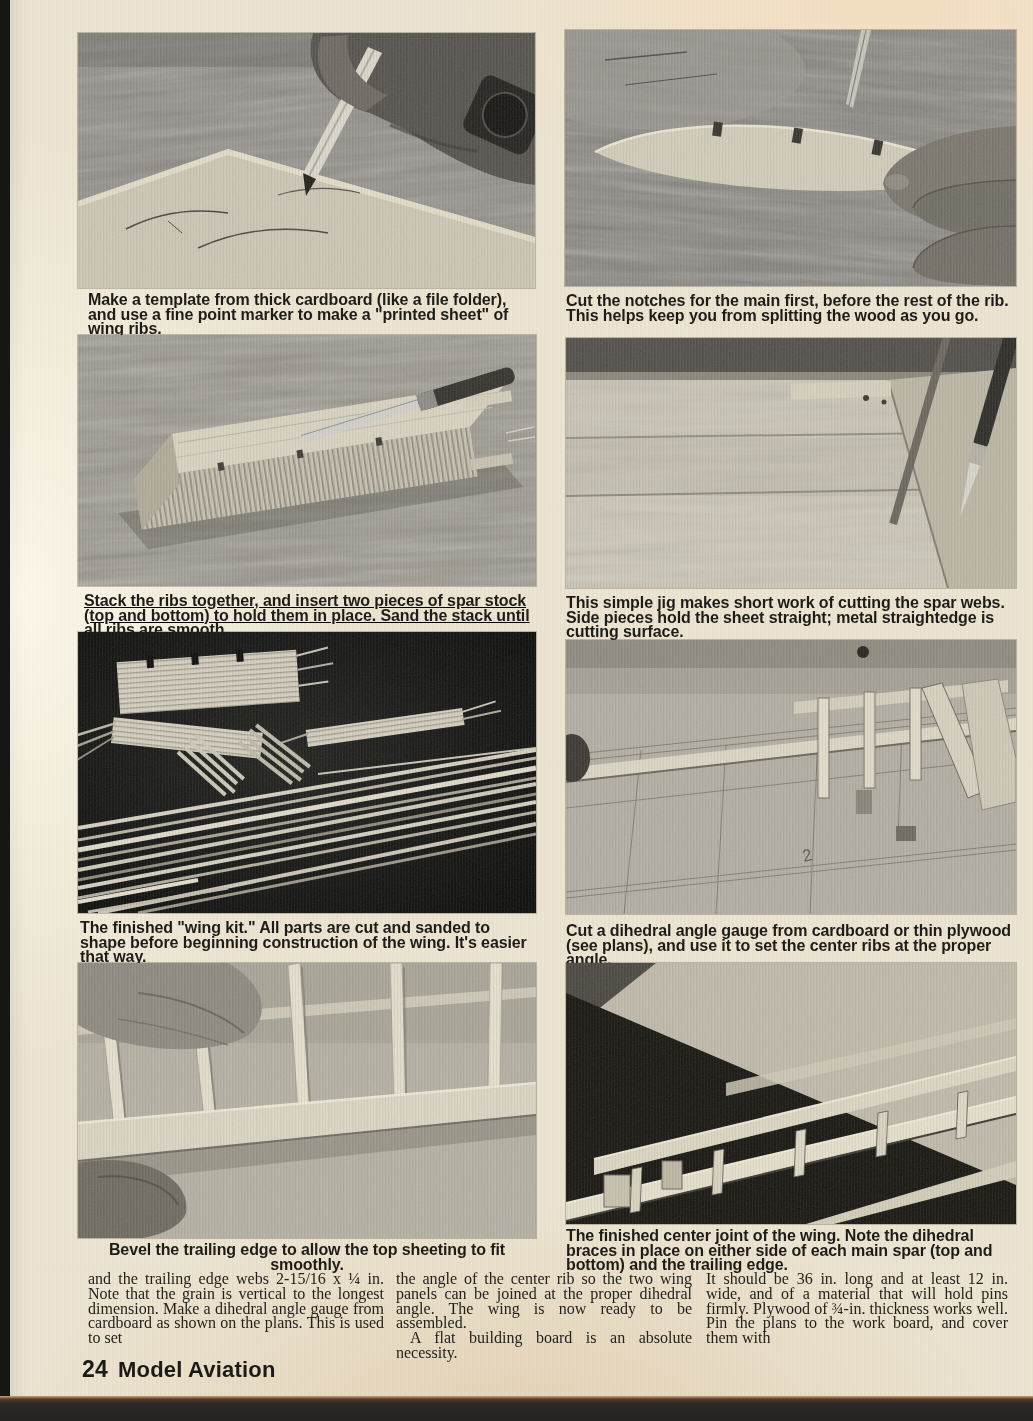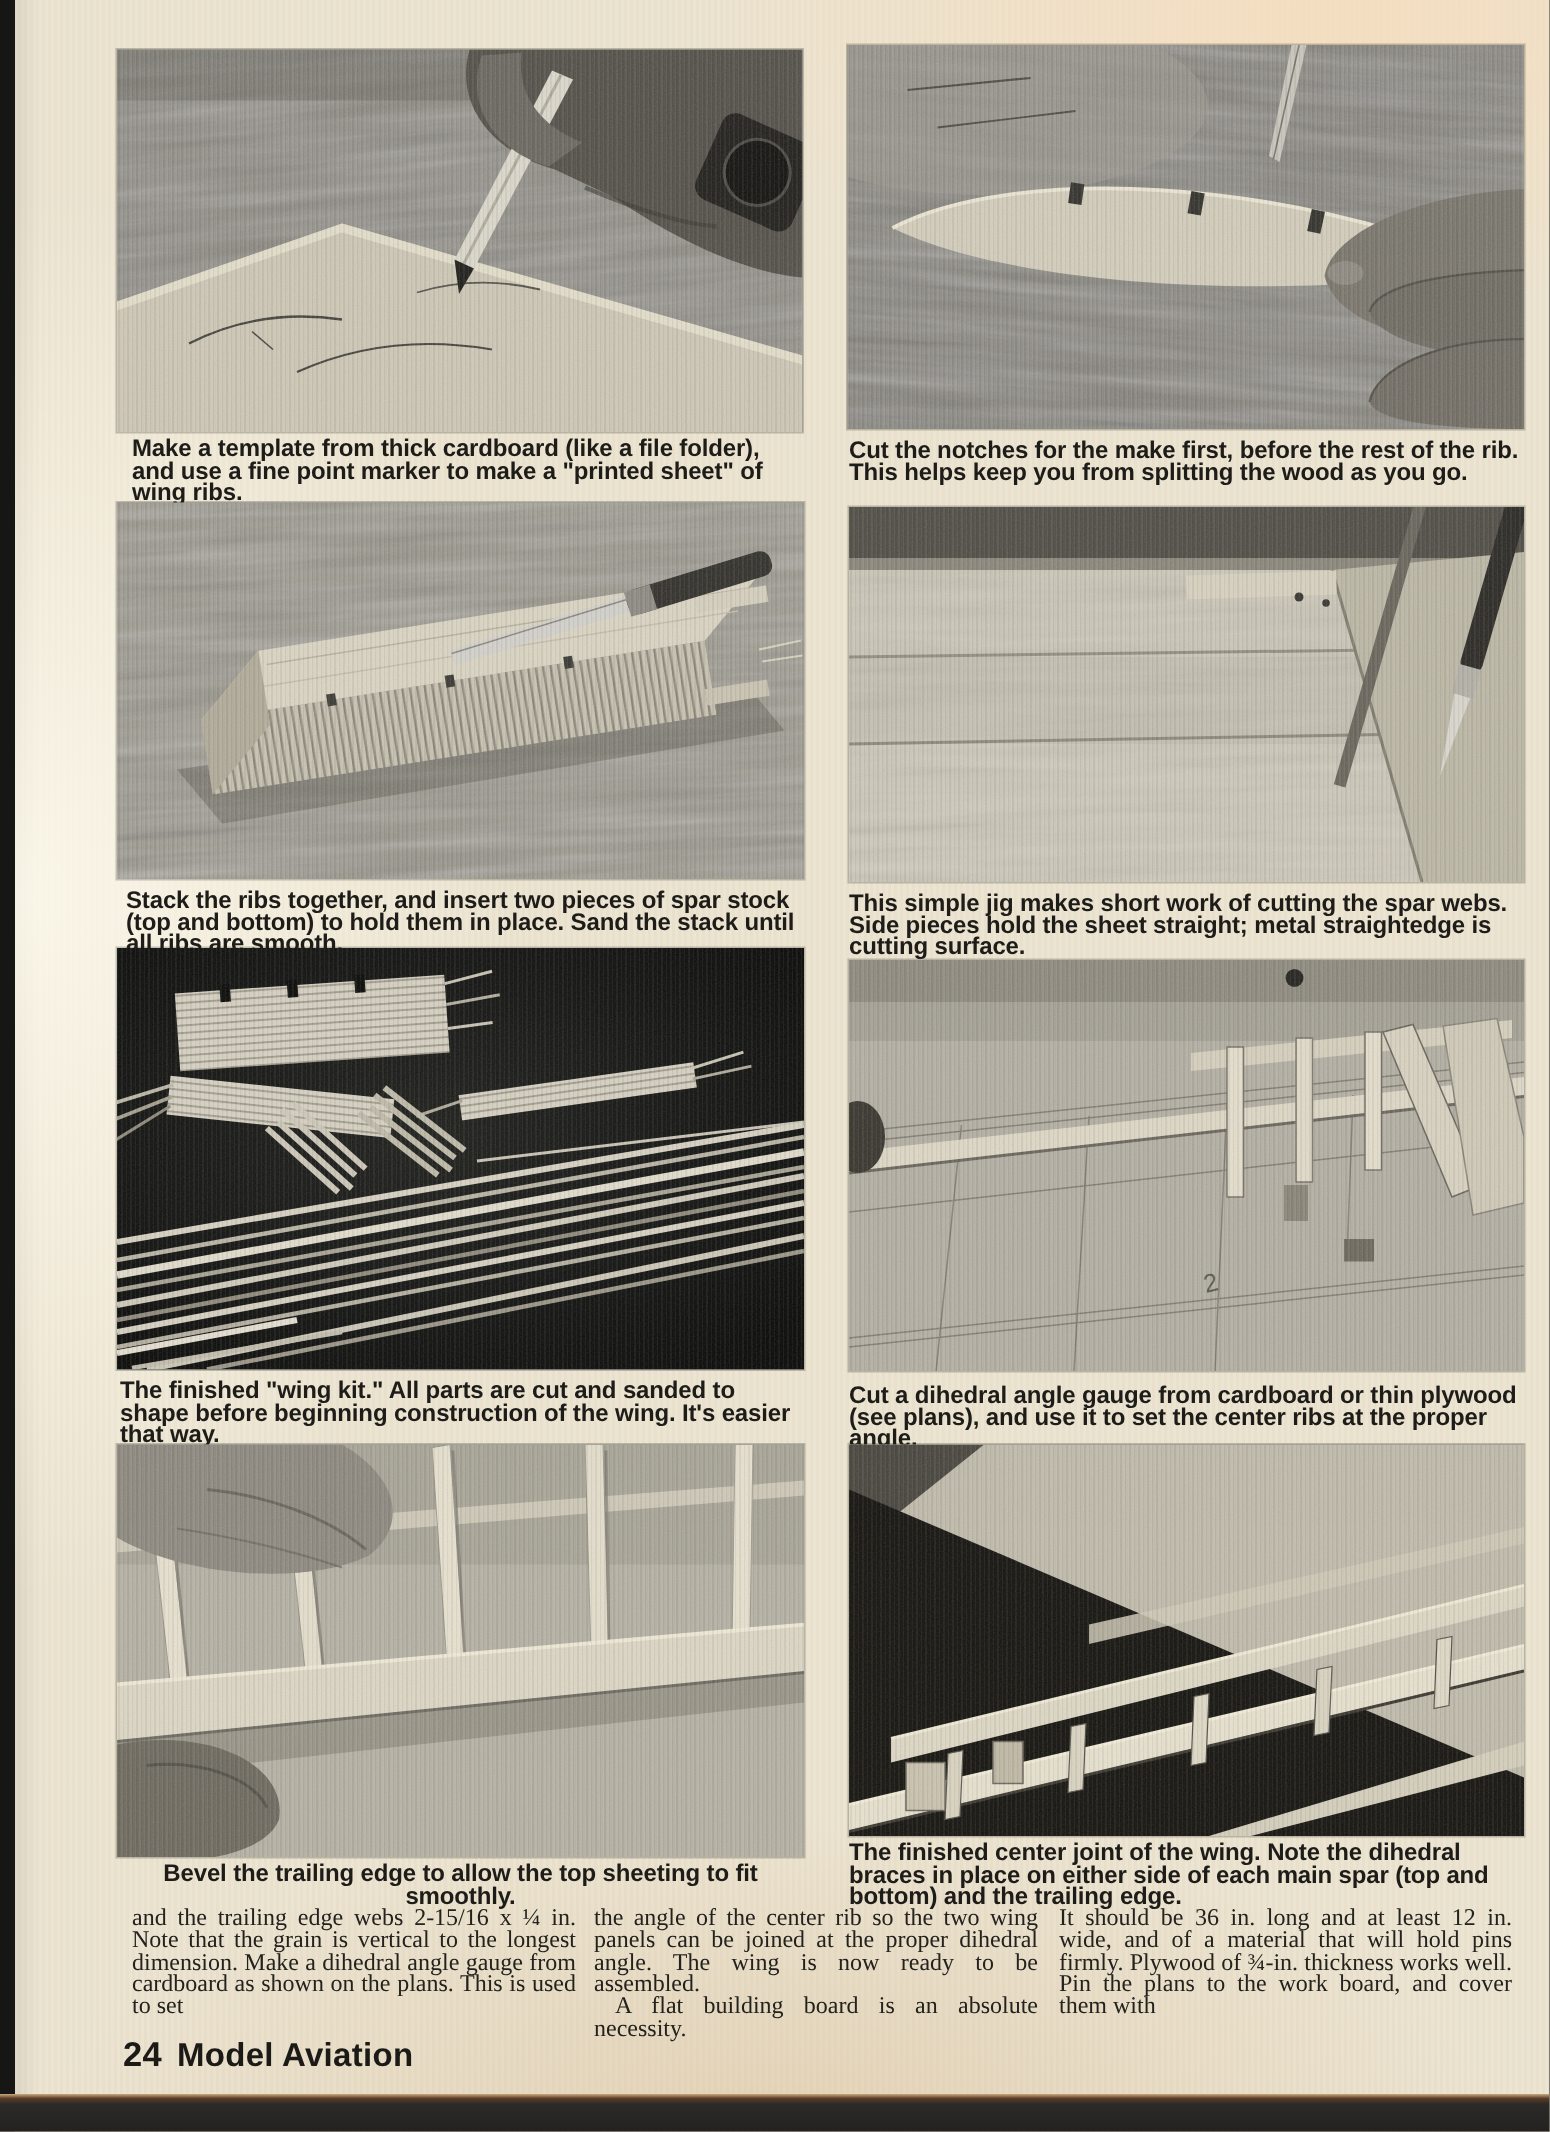--- a/index.html
+++ b/index.html
@@ -127,24 +127,24 @@
           <path d="M451,96 C372,100 322,128 318,154 C326,184 368,198 451,206 Z" fill="#7b776d"></path>
           <path d="M451,150 C390,152 352,162 348,178 C354,196 392,206 451,212 Z" fill="#6f6b62" opacity="0.9"></path>
           <path d="M451,196 C392,196 352,216 348,238 C352,250 390,256 451,256 Z" fill="#736f66"></path>
           <path d="M451,150 C390,152 352,162 348,178" stroke="#55524a" stroke-width="1.5" fill="none"></path>
           <path d="M451,196 C392,196 352,216 348,238" stroke="#55524a" stroke-width="1.5" fill="none"></path>
           <ellipse cx="332" cy="152" rx="12" ry="8" fill="#8f8b81"></ellipse>
         </g>
         <rect width="451" height="256" filter="url(#fnoise)" opacity="0.14"></rect>
       </svg>
     </div>
-    <figcaption style="margin:8px 0 0 1px;width:450px;">Cut the notches for the make first, before the rest of the rib. This helps keep you from splitting the wood as you go.</figcaption>
-  </figure>
-
-  <figure class="fig" style="left:78px;top:335px;width:458px;">
+    <figcaption style="margin:8px 0 0 1px;width:450px;">Cut the notches for the main first, before the rest of the rib. This helps keep you from splitting the wood as you go.</figcaption>
+  </figure>
+
+  <figure class="fig" style="left:78px;top:335px;width:458px;text-decoration:underline;">
     <div class="ph" style="width:458px;height:251px;">
       <svg viewBox="0 0 458 251">
         <rect width="458" height="251" fill="#99958a"></rect>
         <g transform="rotate(-3 229 125)">
             <rect x="-50" y="-50" width="560" height="360" filter="url(#fwood)" opacity="0.45"></rect>
           </g>
         <polygon points="40,178 420,122 445,152 70,214" fill="#57544c" opacity="0.4"></polygon>
         <g transform="rotate(-9 229 125)">
           <rect x="55" y="118" width="340" height="50" fill="url(#ribedge)"></rect>
           <polygon points="55,118 100,78 440,78 395,118" fill="#dad4c2"></polygon>

